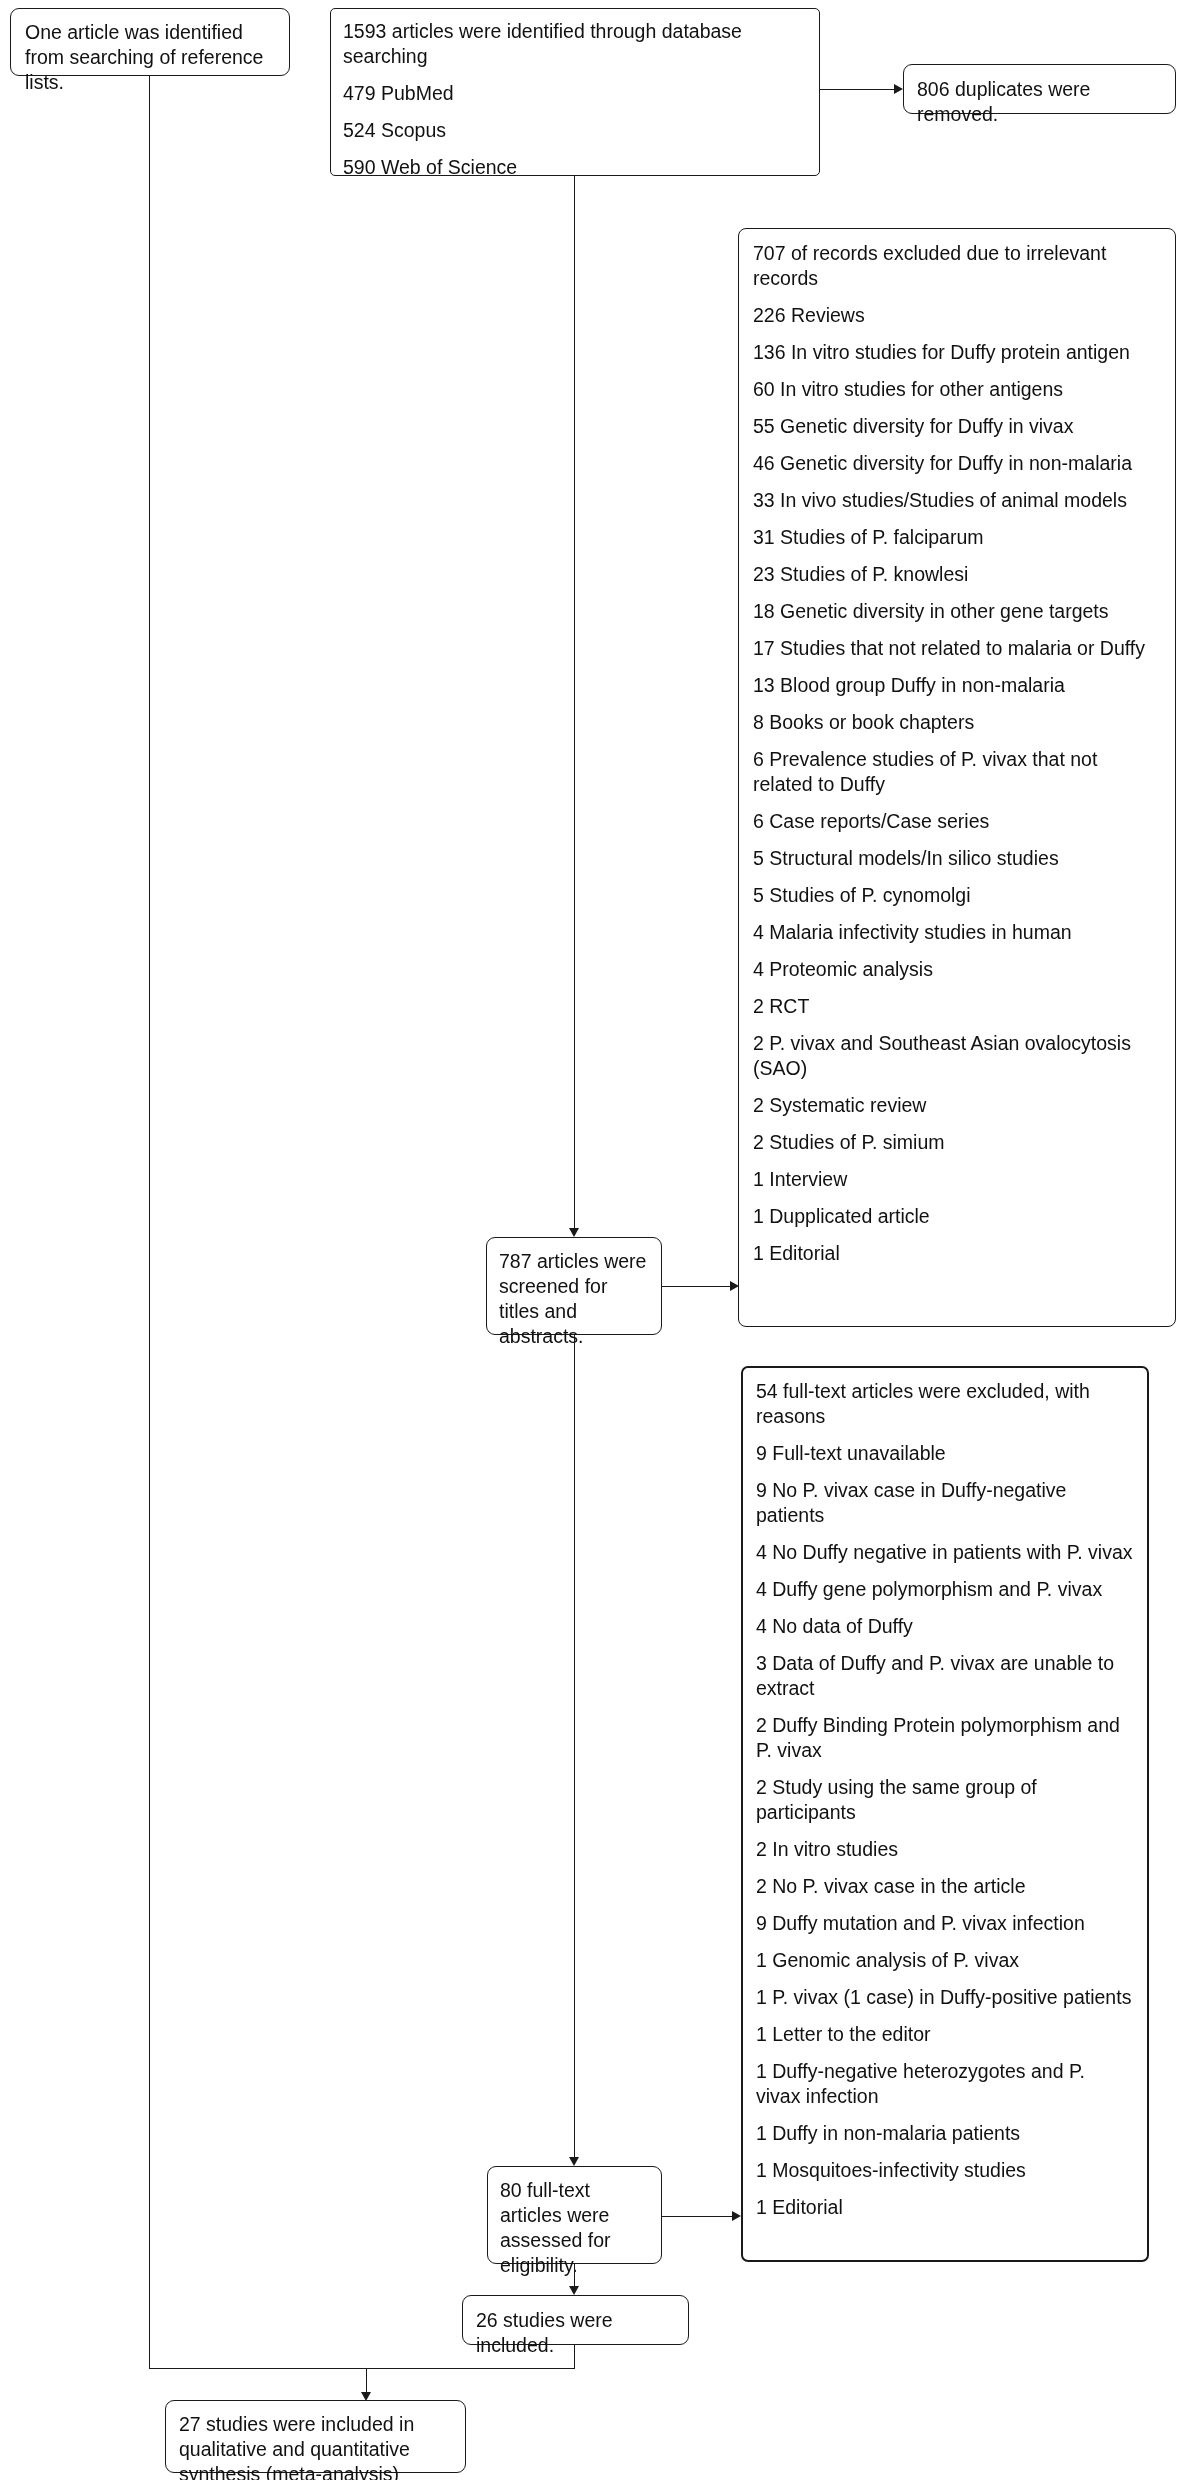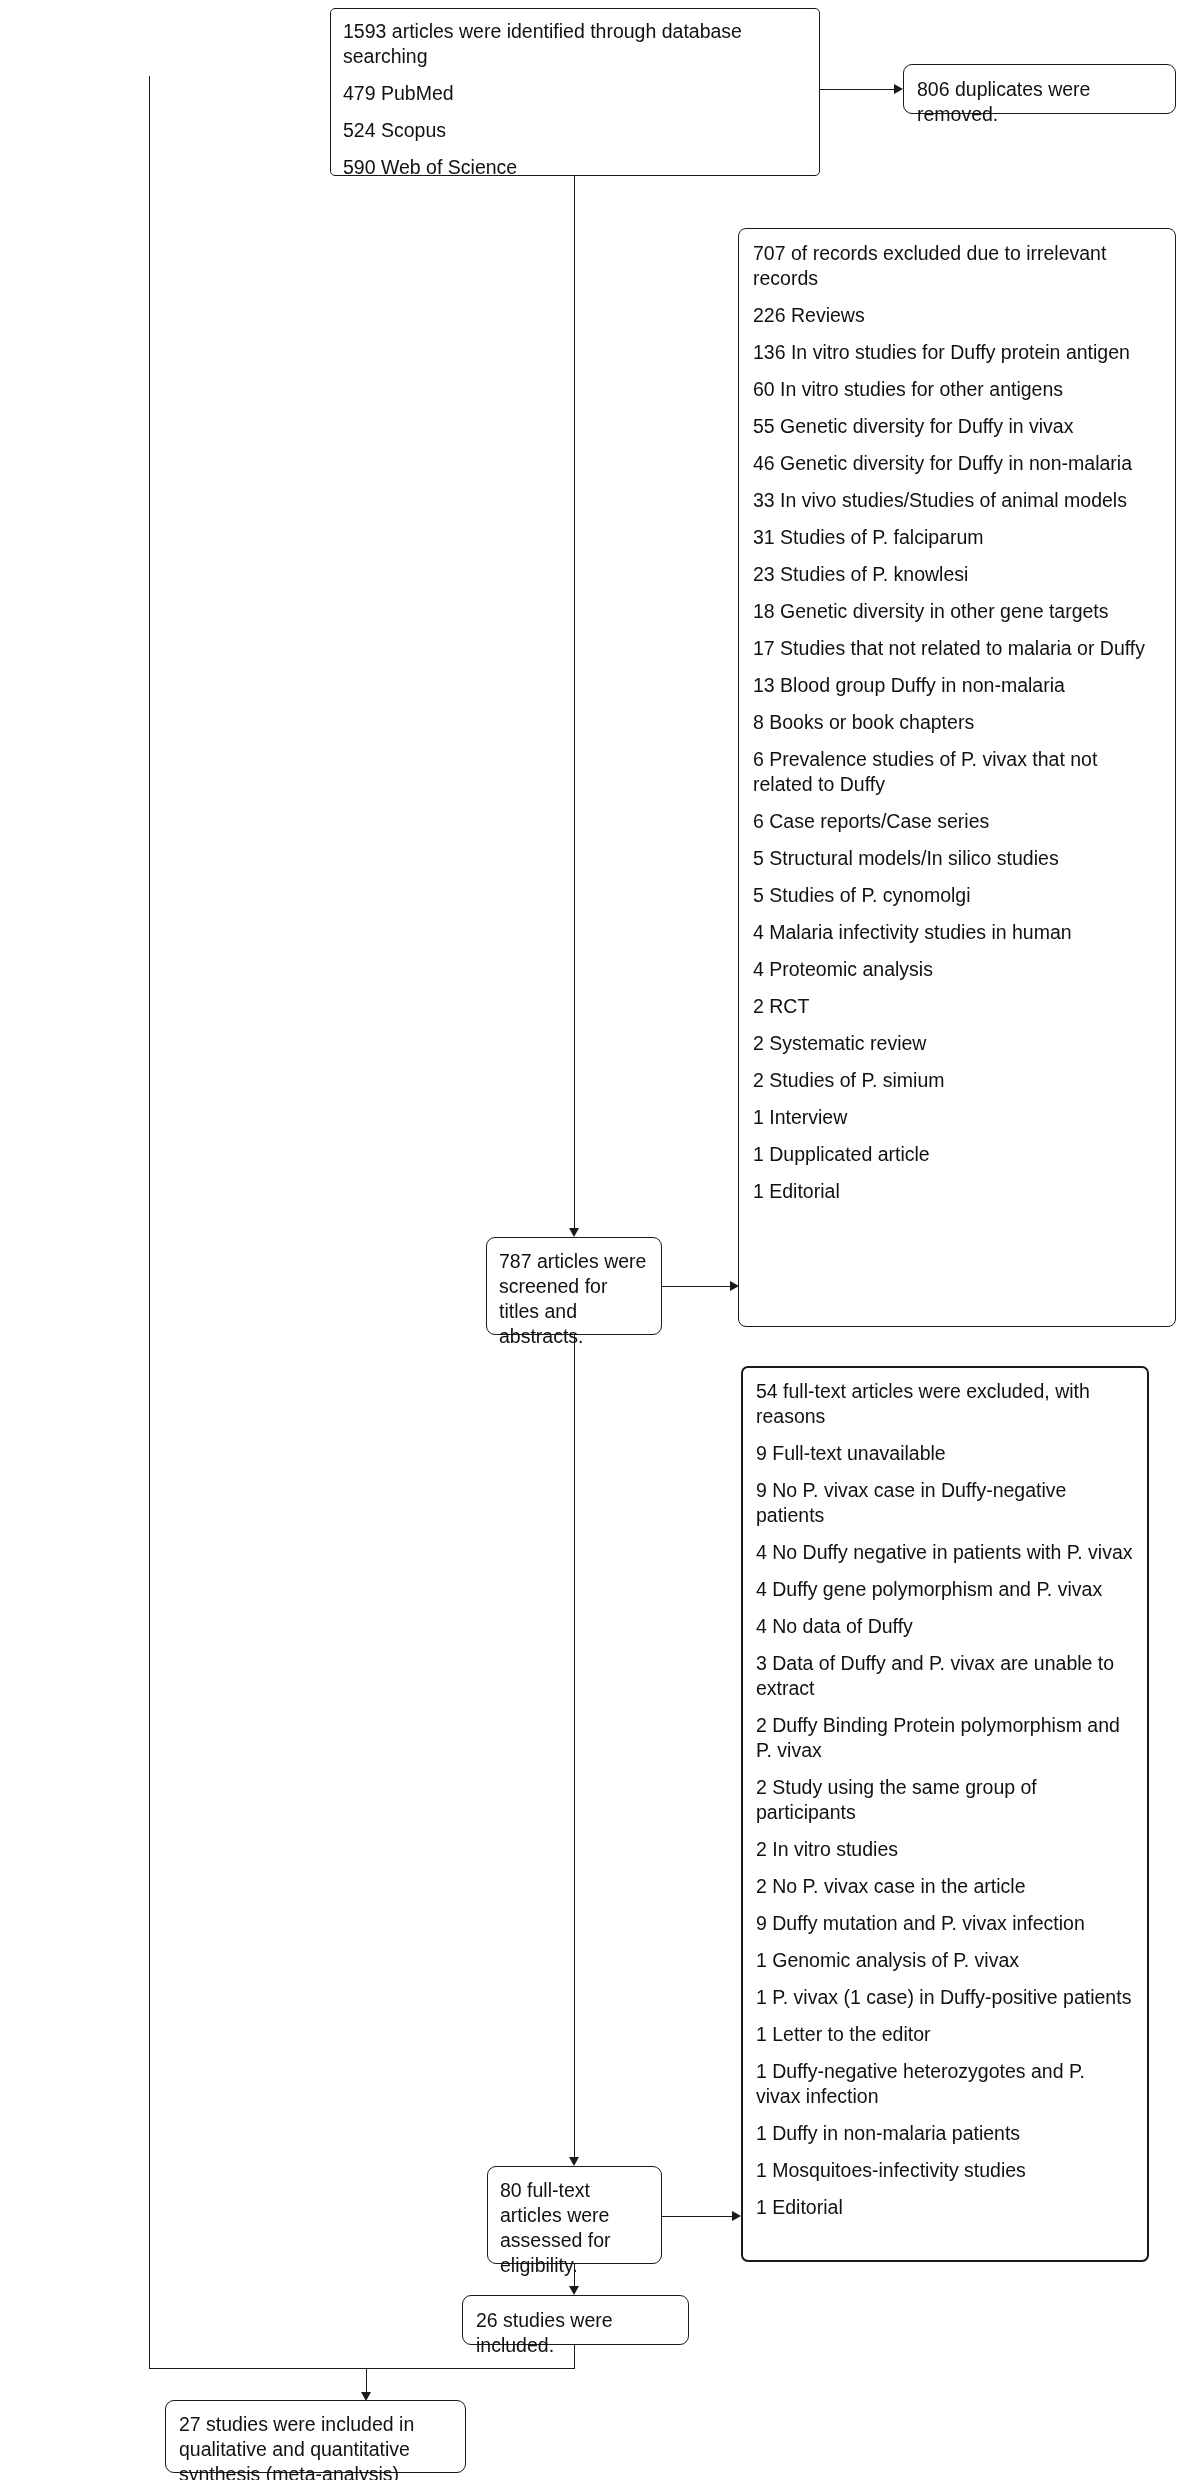--- a/index.html
+++ b/index.html
@@ -60,20 +60,25 @@
     border-top:5.5px solid transparent;
     border-bottom:5.5px solid transparent;
     border-left:9px solid #1a1a1a;
   }
 </style>
 </head>
 <body>
 
 <div id="canvas">
 
+  <div class="box" style="left:10px;top:8px;width:280px;height:68px;">
+    <div class="pad">
+      <p class="line">One article was identified from searching of reference lists.</p>
+    </div>
+  </div>
 
   <div class="box" style="left:330px;top:8px;width:490px;height:168px;border-radius:5px;">
     <div class="pad" style="padding:10px 12px;">
       <p class="line">1593 articles were identified through database searching</p>
       <p class="line">479 PubMed</p>
       <p class="line">524 Scopus</p>
       <p class="line">590 Web of Science</p>
     </div>
   </div>
 
@@ -104,20 +109,21 @@
       <p class="line">17 Studies that not related to malaria or Duffy</p>
       <p class="line">13 Blood group Duffy in non-malaria</p>
       <p class="line">8 Books or book chapters</p>
       <p class="line">6 Prevalence studies of P. vivax that not related to Duffy</p>
       <p class="line">6 Case reports/Case series</p>
       <p class="line">5 Structural models/In silico studies</p>
       <p class="line">5 Studies of P. cynomolgi</p>
       <p class="line">4 Malaria infectivity studies in human</p>
       <p class="line">4 Proteomic analysis</p>
       <p class="line">2 RCT</p>
+      <p class="line">2 P. vivax and Southeast Asian ovalocytosis (SAO)</p>
       <p class="line">2 Systematic review</p>
       <p class="line">2 Studies of P. simium</p>
       <p class="line">1 Interview</p>
       <p class="line">1 Dupplicated article</p>
       <p class="line">1 Editorial</p>
     </div>
   </div>
 
   <div class="box" style="left:486px;top:1237px;width:176px;height:98px;">
     <div class="pad" style="padding:11px 12px;">

